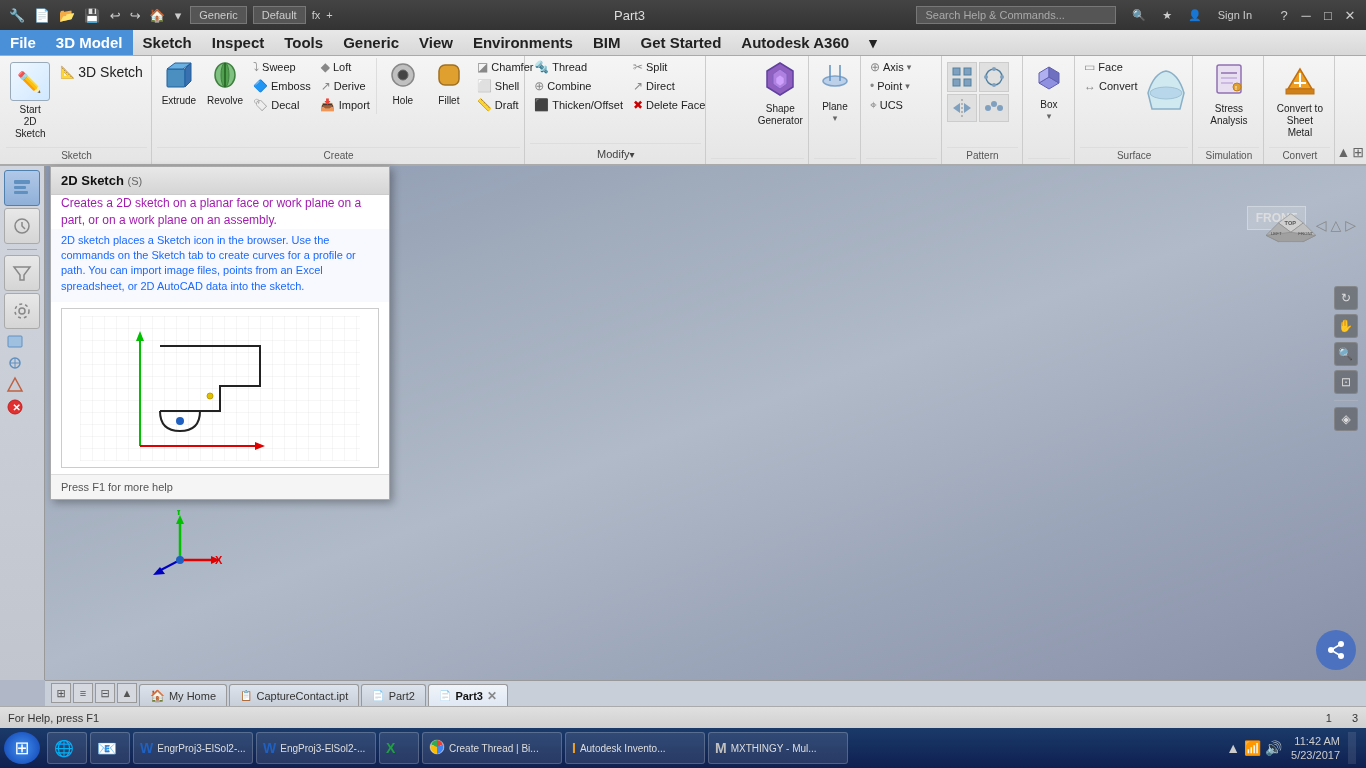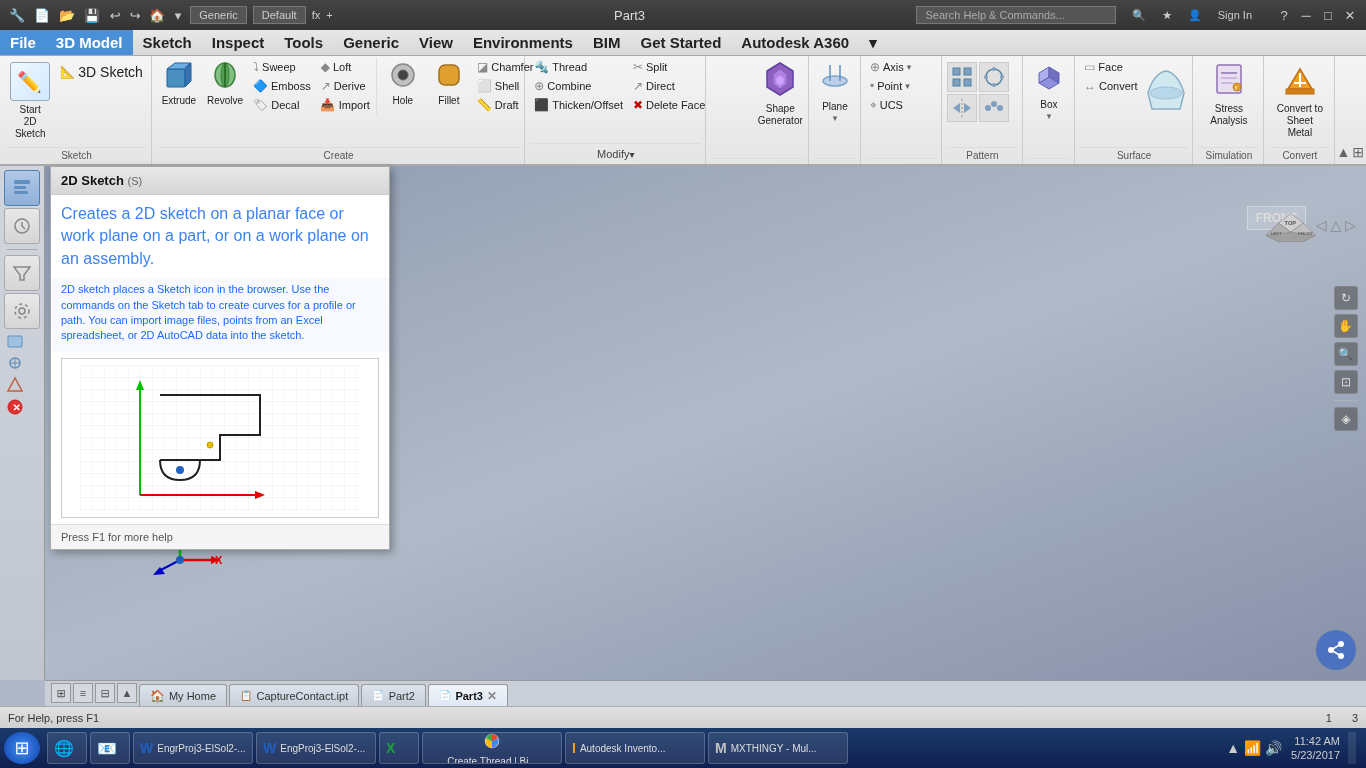--- a/index.html
+++ b/index.html
@@ -195,23 +195,23 @@
       font-weight: bold;
       color: #111;
       border-bottom: 1px solid #ccc;
     }
     .tooltip-shortcut {
       color: #666;
       font-weight: normal;
       font-size: 11px;
     }
     .tooltip-desc {
-      padding: 8px 10px;
-      color: #3b82f6;
-      font-size: 16px;
+      padding: 0 10px;
+      color: #a21caf;
+      font-size: 12px;
       line-height: 1.4;
     }
     .tooltip-detail {
       padding: 4px 10px 8px 10px;
       color: #1a6aff;
       font-size: 11px;
       line-height: 1.4;
       background: #f8f8ff;
     }
     .tooltip-image {
@@ -1015,21 +1015,21 @@
 
   <div class="taskbar-btn" style="min-width:120px;">
     <span class="tb-icon" style="color:#2060c0;font-weight:bold;font-size:14px;">W</span>
     <span class="tb-label">EngProj3-ElSol2-...</span>
   </div>
 
   <div class="taskbar-btn">
     <span class="tb-icon" style="color:#20a040;font-weight:bold;font-size:14px;">X</span>
   </div>
 
-  <div class="taskbar-btn" style="min-width:140px;flex-direction:column;">
+  <div class="taskbar-btn" style="min-width:140px;">
     <span class="tb-icon" style="font-size:14px;">
       <svg width="16" height="16" viewBox="0 0 16 16">
           <circle cx="8" cy="8" r="7" fill="white" stroke="#aaa" stroke-width="0.5"></circle>
           <circle cx="8" cy="8" r="3" fill="#4285f4"></circle>
           <path d="M8,1 A7,7 0 0,1 14,5.5 L8,8 Z" fill="#ea4335"></path>
           <path d="M8,1 A7,7 0 0,0 2,5.5 L8,8 Z" fill="#34a853"></path>
           <path d="M2,5.5 A7,7 0 0,0 8,15 L8,8 Z" fill="#fbbc05"></path>
           <path d="M8,15 A7,7 0 0,0 14,5.5 L8,8 Z" fill="#4285f4"></path>
         </svg>
     </span>

